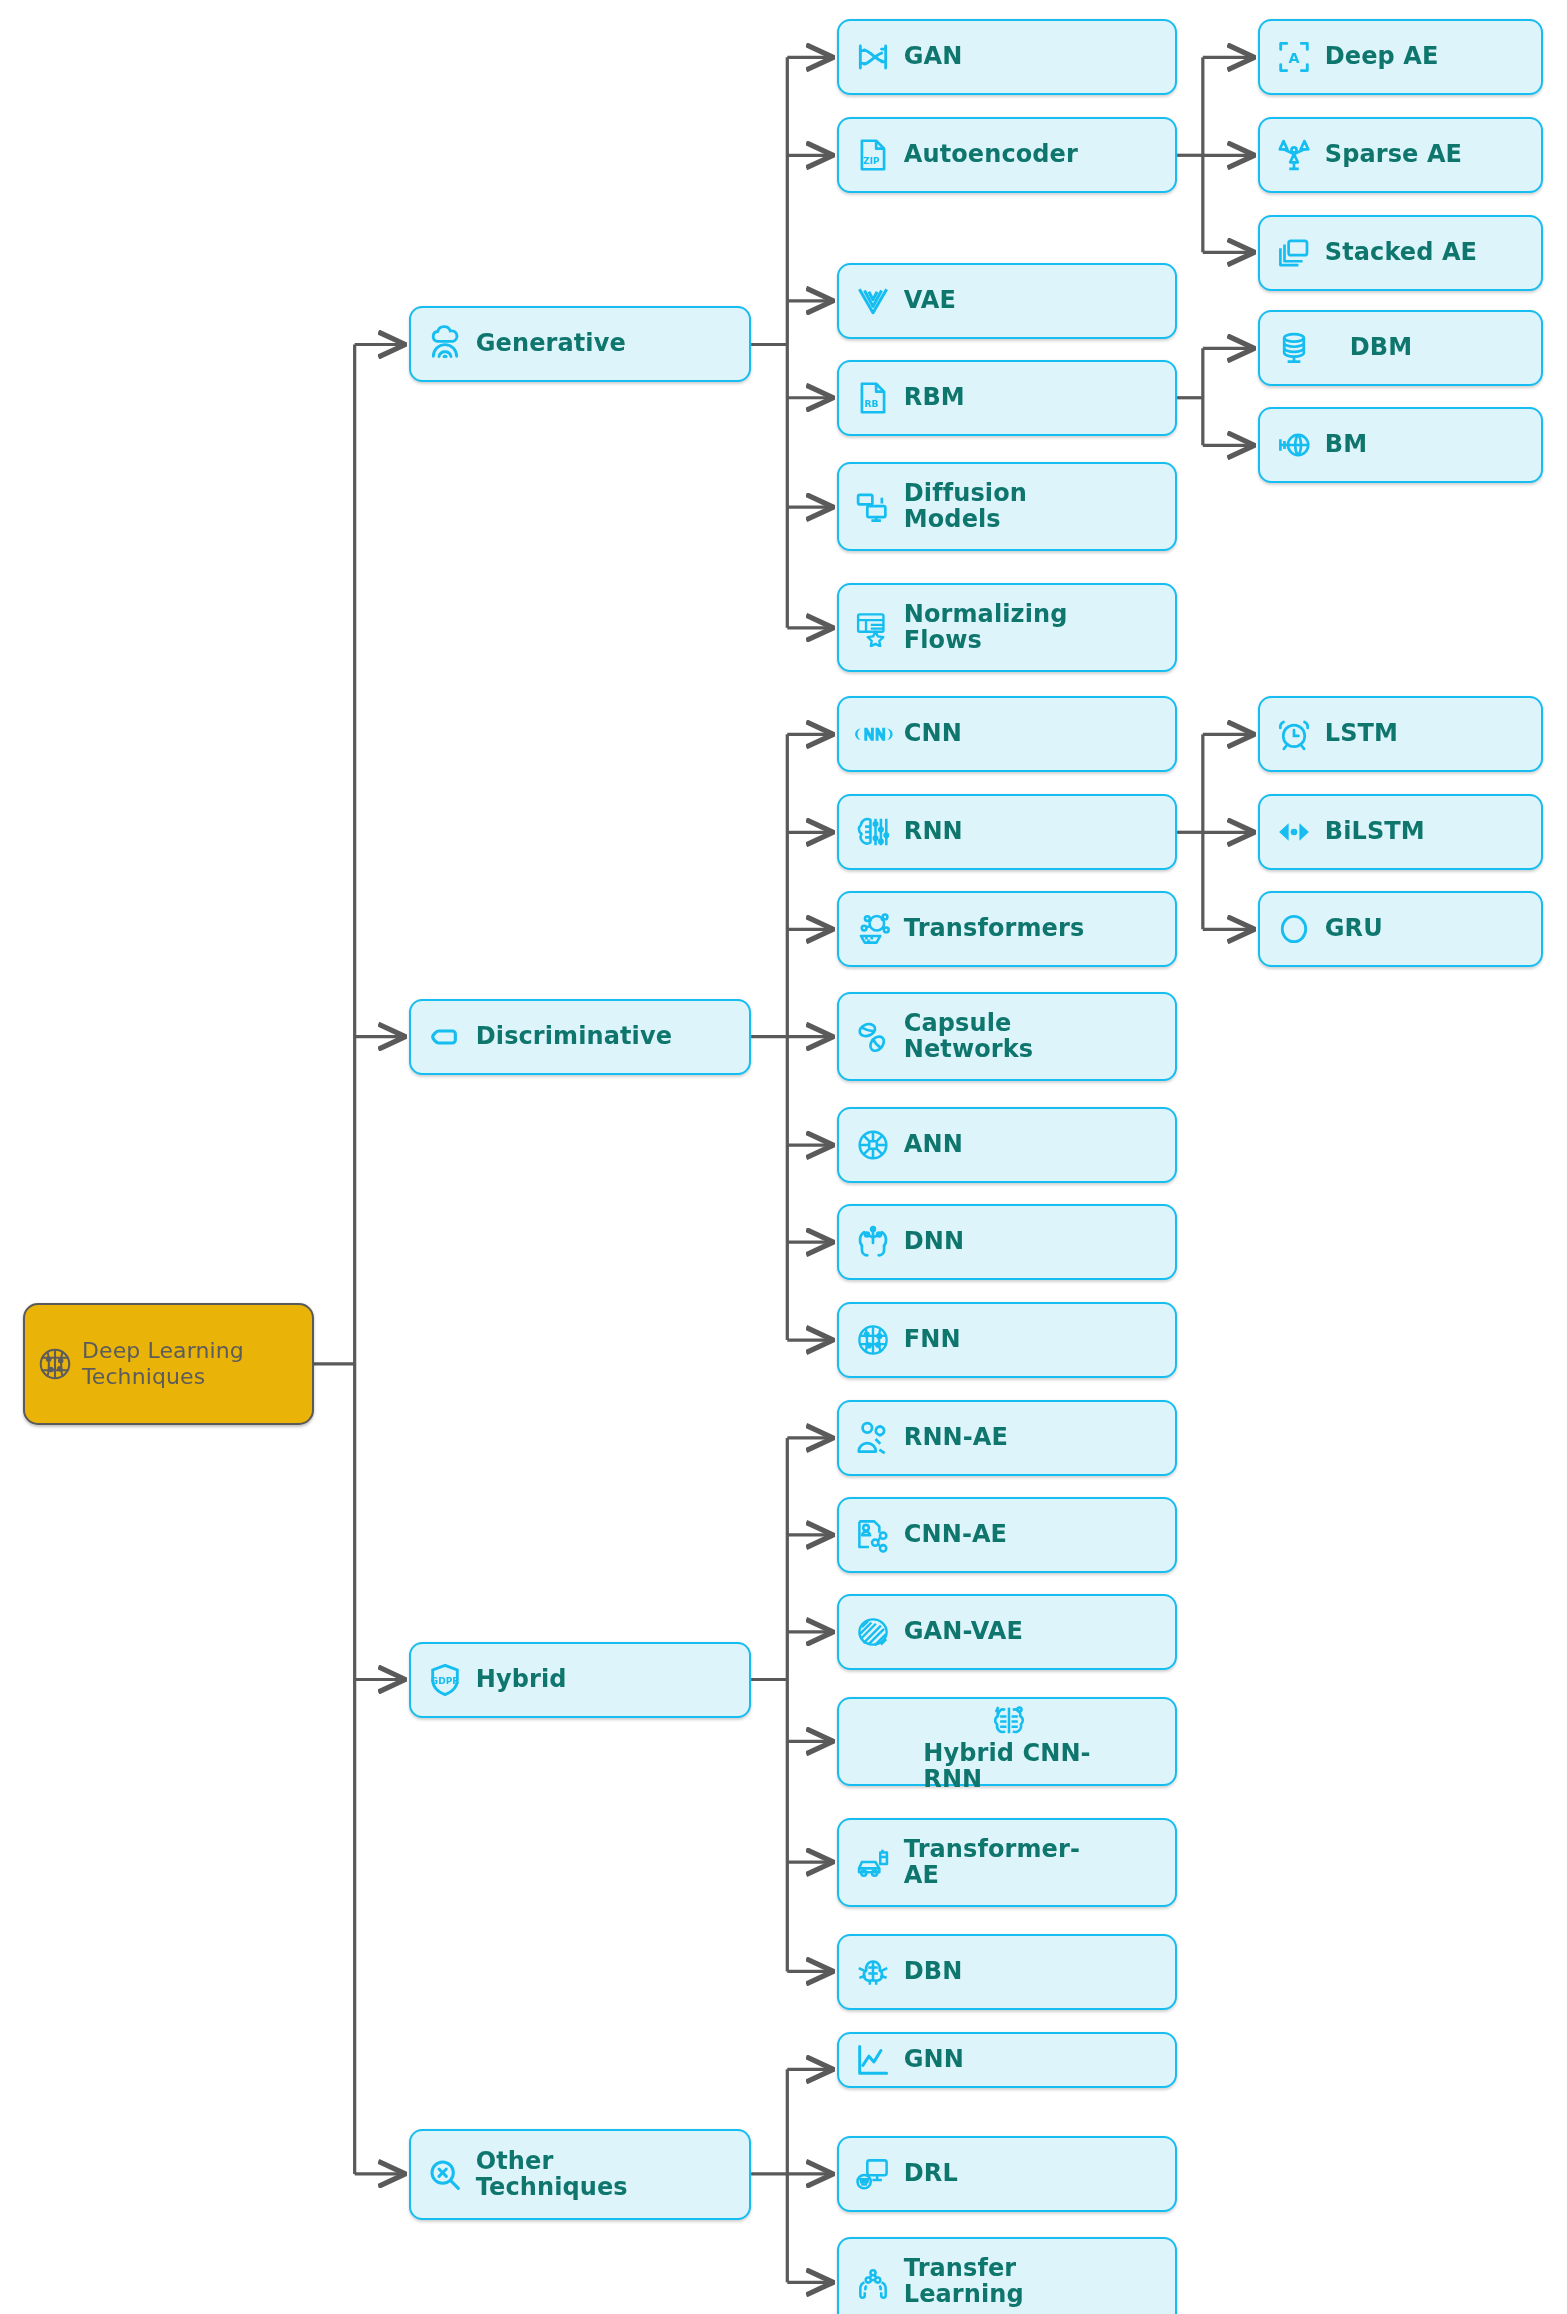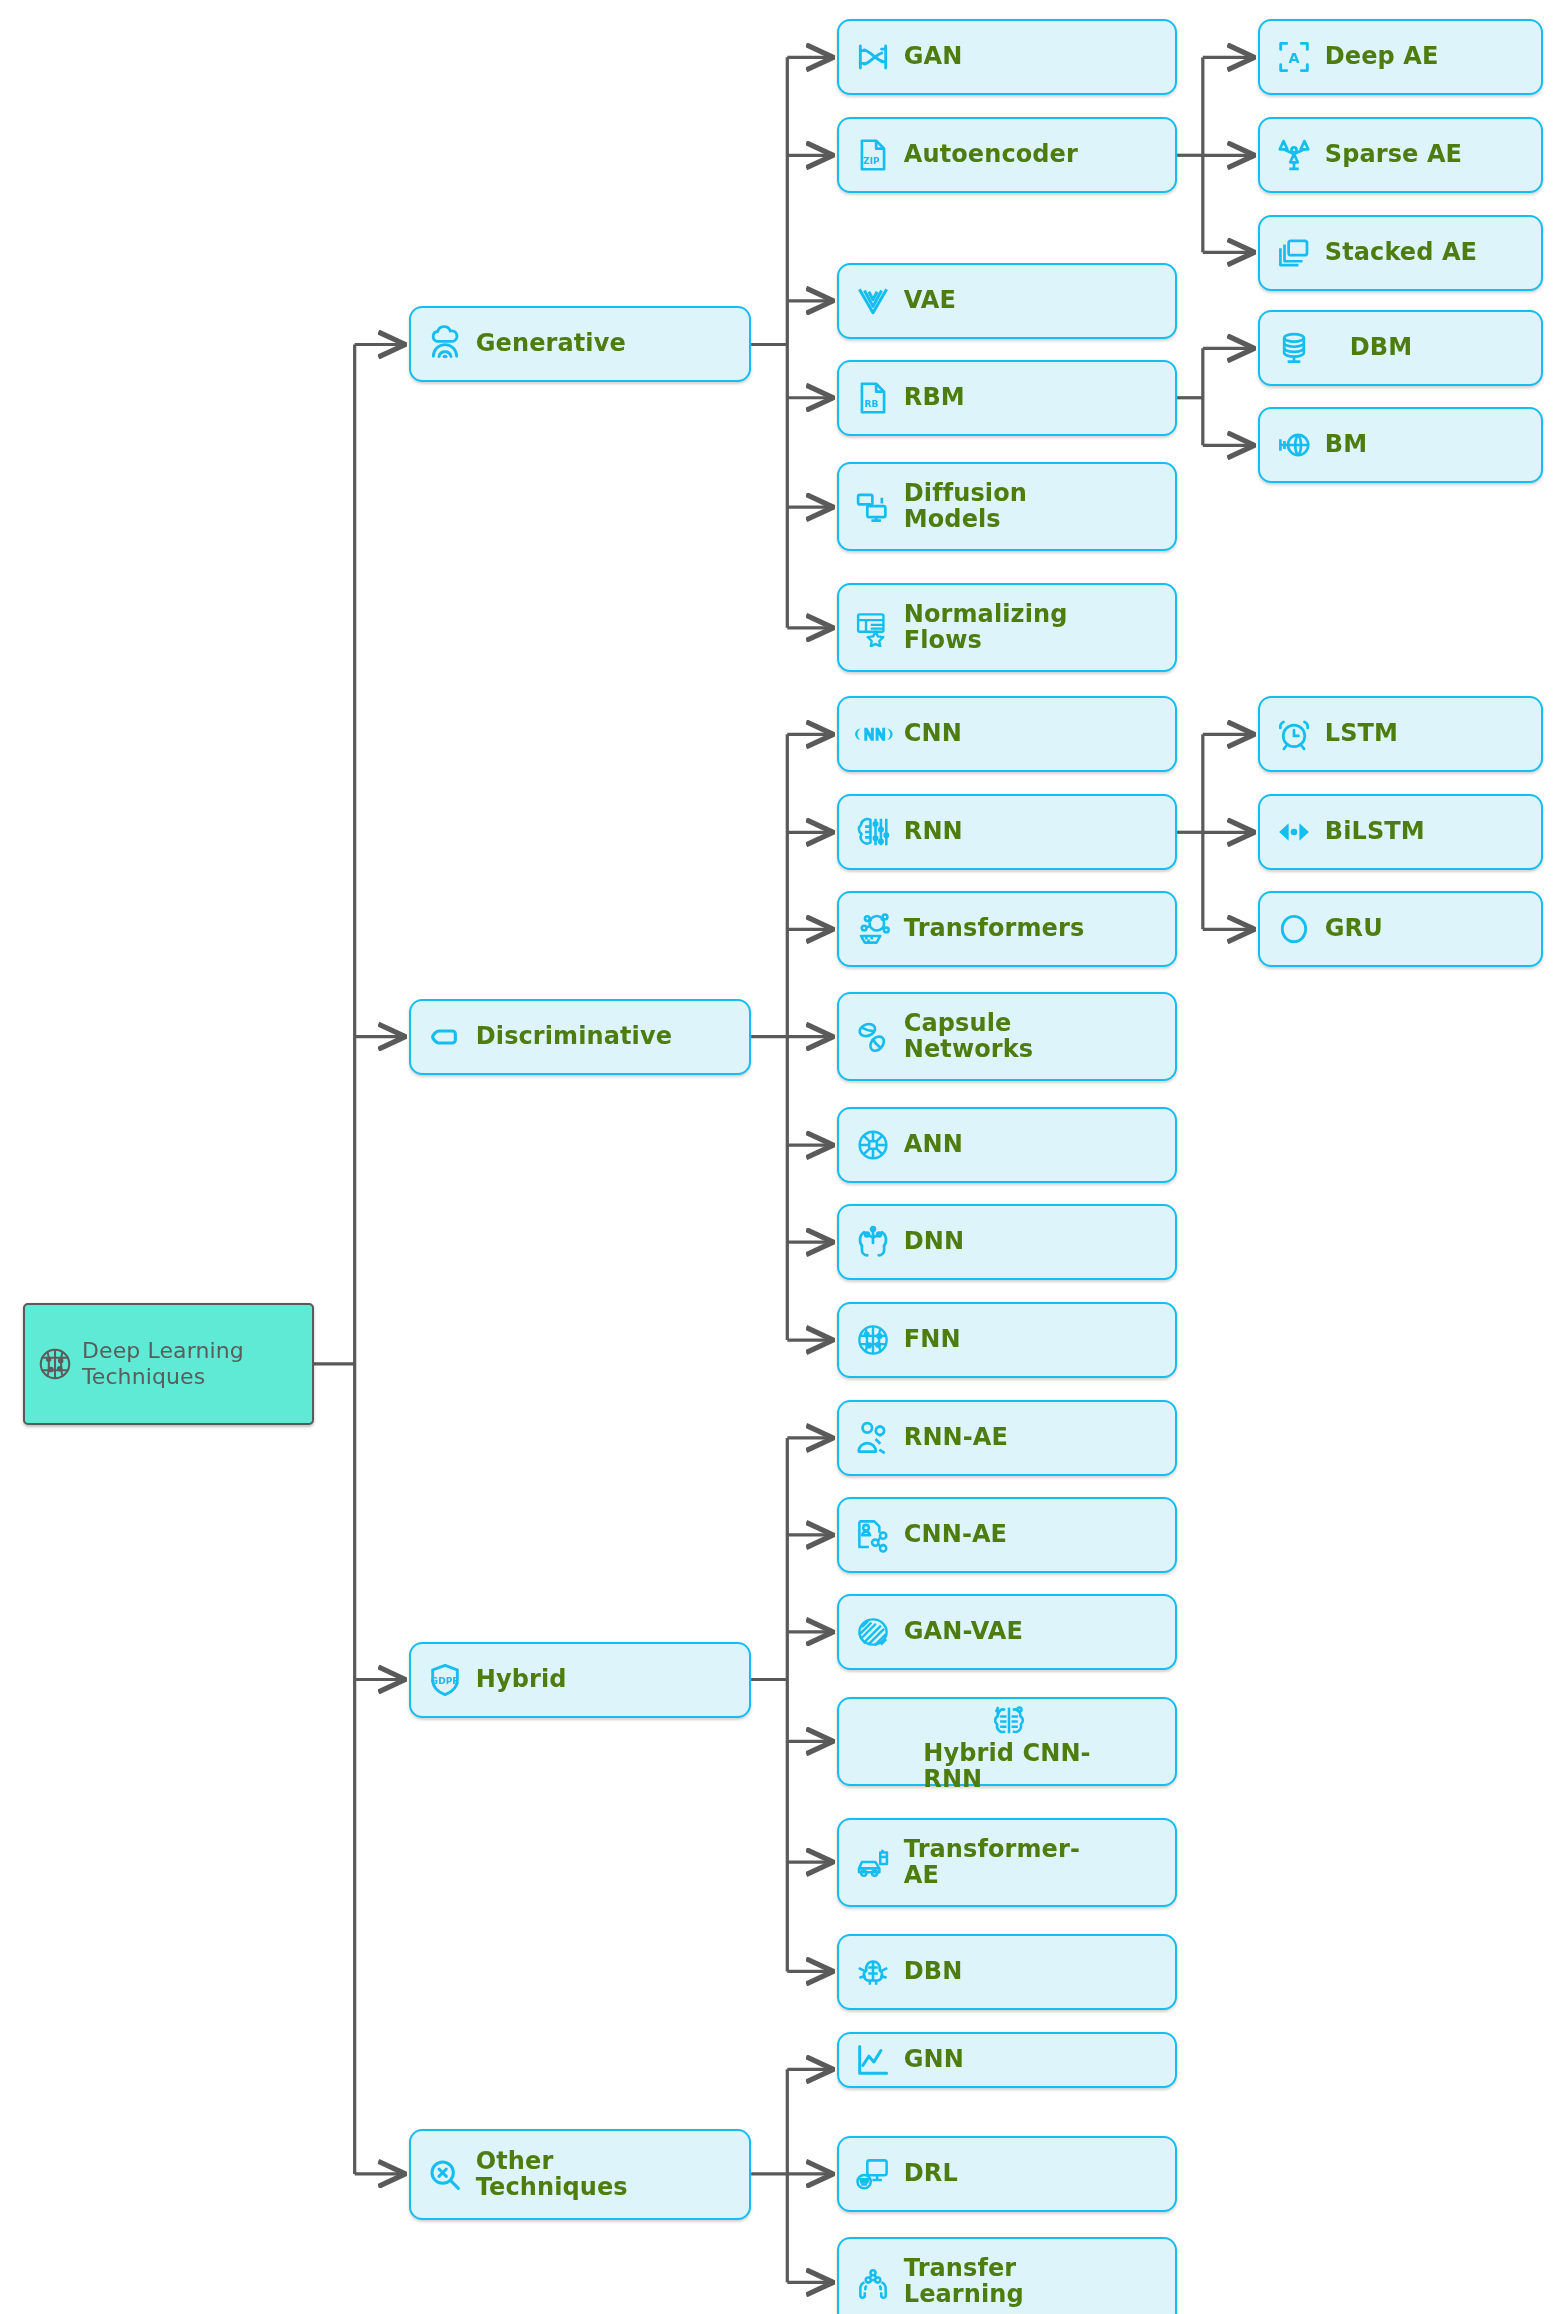--- a/index.html
+++ b/index.html
@@ -7,27 +7,27 @@
   #canvas{position:relative;width:1567px;height:2314px;background:#ffffff;overflow:hidden;}
   svg.links{position:absolute;left:0;top:0;width:1567px;height:2314px;pointer-events:none;}
 
   .node{position:absolute;box-sizing:border-box;display:flex;align-items:center;
         border-radius:13.3px;}
   .node.leaf,.node.branch{
         background:#ddf4fb;border:2.9px solid #15bdf0;
         box-shadow:0 1.9px 2.9px rgba(0,0,0,.18);
   }
   .node.root{
-        background:#5eead4;border:2.9px solid #5a5a5a;border-radius:5px;
+        background:#eab308;border:2.9px solid #5a5a5a;border-radius:15px;
         box-shadow:0 1.9px 2.9px rgba(0,0,0,.25);
   }
   .ico{flex:0 0 auto;display:flex;align-items:center;justify-content:center;
        width:42px;height:42px;margin-left:13.3px;margin-right:9.5px;}
   .ico svg{display:block;}
-  .lbl{font-weight:bold;color:#4d7c0f;font-size:24px;line-height:1.08;letter-spacing:0.1px;
+  .lbl{font-weight:bold;color:#0f766e;font-size:24px;line-height:1.08;letter-spacing:0.1px;
        font-family:"DejaVu Sans", sans-serif;}
   .node.root .lbl{color:#5c5c5c;font-size:22px;line-height:1.2;font-weight:normal;}
   .node.root .ico{width:38px;height:38px;margin-left:11.4px;margin-right:7.6px;}
 </style>
 </head>
 <body>
 
 <div id="canvas">
 
   <svg class="links" viewBox="0 0 1648 2433">

